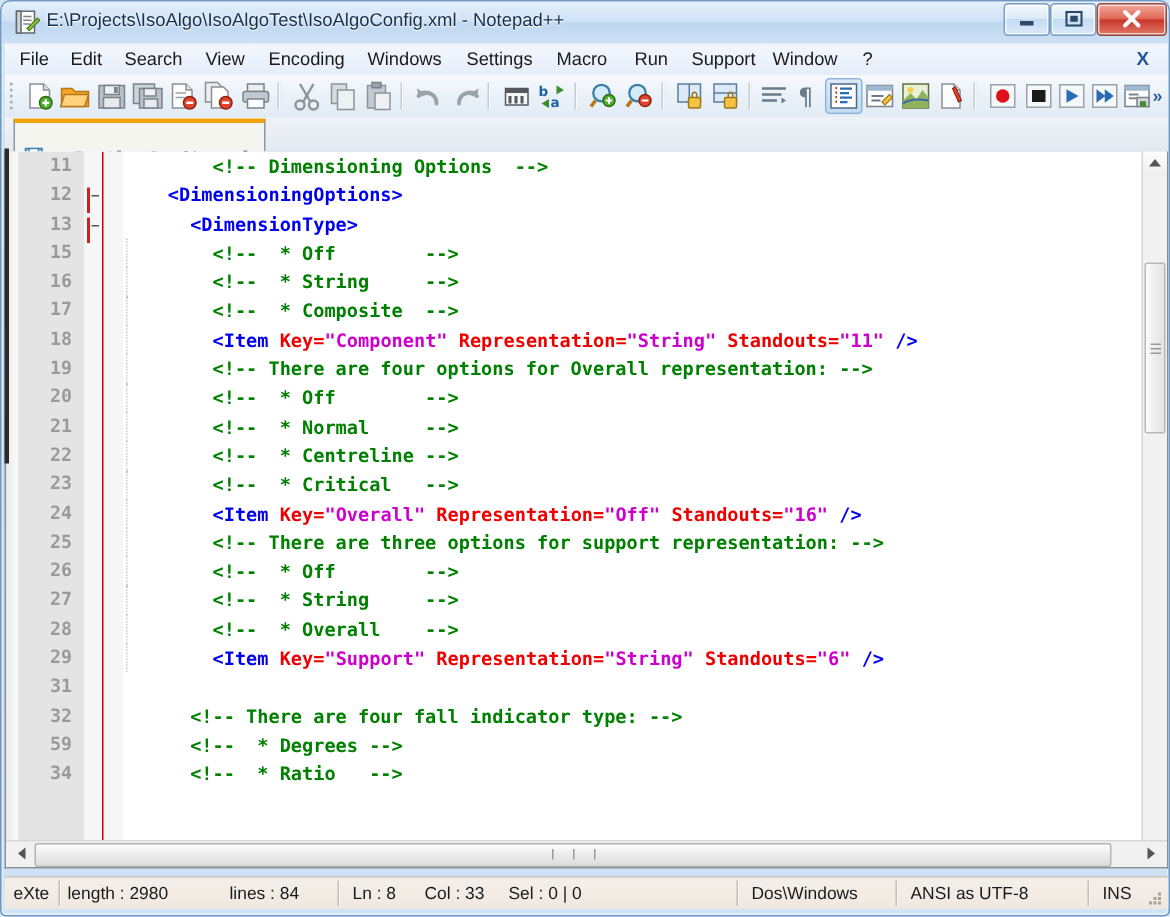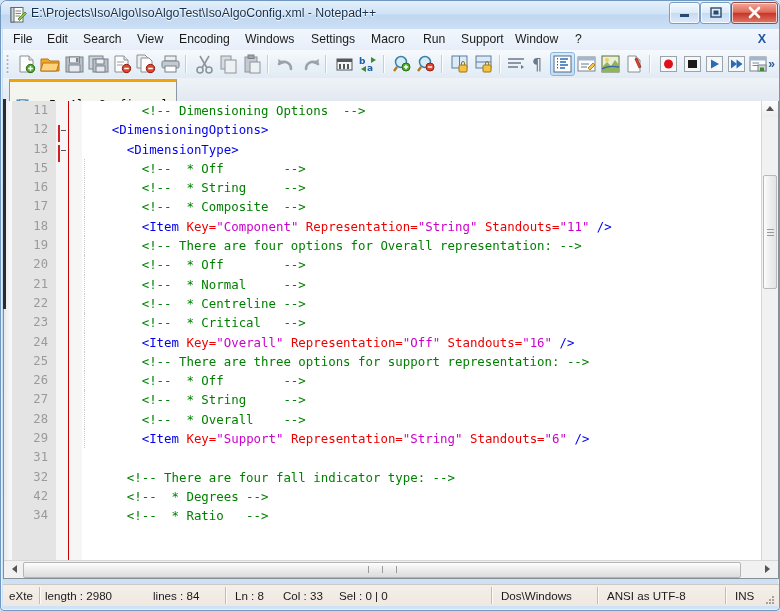--- a/index.html
+++ b/index.html
@@ -158,20 +158,21 @@
   #code-lines {
     position: absolute; left: 0; top: 0; right: 0; bottom: 0;
   }
   .cline {
     position: relative;
     height: 19.3px;
     line-height: 19.3px;
     white-space: pre;
     font-family: "DejaVu Sans Mono", monospace;
     font-size: 12.4px;
+    font-weight: bold;
   }
   .lnum {
     position: absolute; left: 0; top: 0; width: 36px;
     text-align: right;
     color: #9a9a9a;
     font-family: "DejaVu Sans Mono", monospace;
     font-size: 12.2px;
   }
   .fold {
     position: absolute; left: 46px; top: 4px;
@@ -610,21 +611,21 @@
           <div class="cline"><span class="lnum">22</span><span class="indent-guide" style="left: 72px;"></span><span class="ctext"><span class="t-comment">        &lt;!--  * Centreline --&gt;</span></span></div>
           <div class="cline"><span class="lnum">23</span><span class="indent-guide" style="left: 72px;"></span><span class="ctext"><span class="t-comment">        &lt;!--  * Critical   --&gt;</span></span></div>
           <div class="cline"><span class="lnum">24</span><span class="indent-guide" style="left: 72px;"></span><span class="ctext"><span class="t-plain">        </span><span class="t-tag">&lt;Item </span><span class="t-attr">Key=</span><span class="t-val">"Overall"</span><span class="t-plain"> </span><span class="t-attr">Representation=</span><span class="t-val">"Off"</span><span class="t-plain"> </span><span class="t-attr">Standouts=</span><span class="t-val">"16"</span><span class="t-tag"> /&gt;</span></span></div>
           <div class="cline"><span class="lnum">25</span><span class="indent-guide" style="left: 72px;"></span><span class="ctext"><span class="t-comment">        &lt;!-- There are three options for support representation: --&gt;</span></span></div>
           <div class="cline"><span class="lnum">26</span><span class="indent-guide" style="left: 72px;"></span><span class="ctext"><span class="t-comment">        &lt;!--  * Off        --&gt;</span></span></div>
           <div class="cline"><span class="lnum">27</span><span class="indent-guide" style="left: 72px;"></span><span class="ctext"><span class="t-comment">        &lt;!--  * String     --&gt;</span></span></div>
           <div class="cline"><span class="lnum">28</span><span class="indent-guide" style="left: 72px;"></span><span class="ctext"><span class="t-comment">        &lt;!--  * Overall    --&gt;</span></span></div>
           <div class="cline"><span class="lnum">29</span><span class="indent-guide" style="left: 72px;"></span><span class="ctext"><span class="t-plain">        </span><span class="t-tag">&lt;Item </span><span class="t-attr">Key=</span><span class="t-val">"Support"</span><span class="t-plain"> </span><span class="t-attr">Representation=</span><span class="t-val">"String"</span><span class="t-plain"> </span><span class="t-attr">Standouts=</span><span class="t-val">"6"</span><span class="t-tag"> /&gt;</span></span></div>
           <div class="cline"><span class="lnum">31</span><span class="ctext"><span class="t-plain"></span></span></div>
           <div class="cline"><span class="lnum">32</span><span class="ctext"><span class="t-comment">      &lt;!-- There are four fall indicator type: --&gt;</span></span></div>
-          <div class="cline"><span class="lnum">42</span><span class="ctext"><span class="t-comment">      &lt;!--  * Degrees --&gt;</span></span></div>
+          <div class="cline"><span class="lnum">59</span><span class="ctext"><span class="t-comment">      &lt;!--  * Degrees --&gt;</span></span></div>
           <div class="cline"><span class="lnum">34</span><span class="ctext"><span class="t-comment">      &lt;!--  * Ratio   --&gt;</span></span></div>
         </div>
     </div>
 
     <div id="vscroll">
       <div id="vscroll-up">
         <svg width="16" height="16" viewBox="0 0 16 16">
             <path d="M8 5 l4 5 h-8 z" fill="#555"></path>
           </svg>
       </div>

